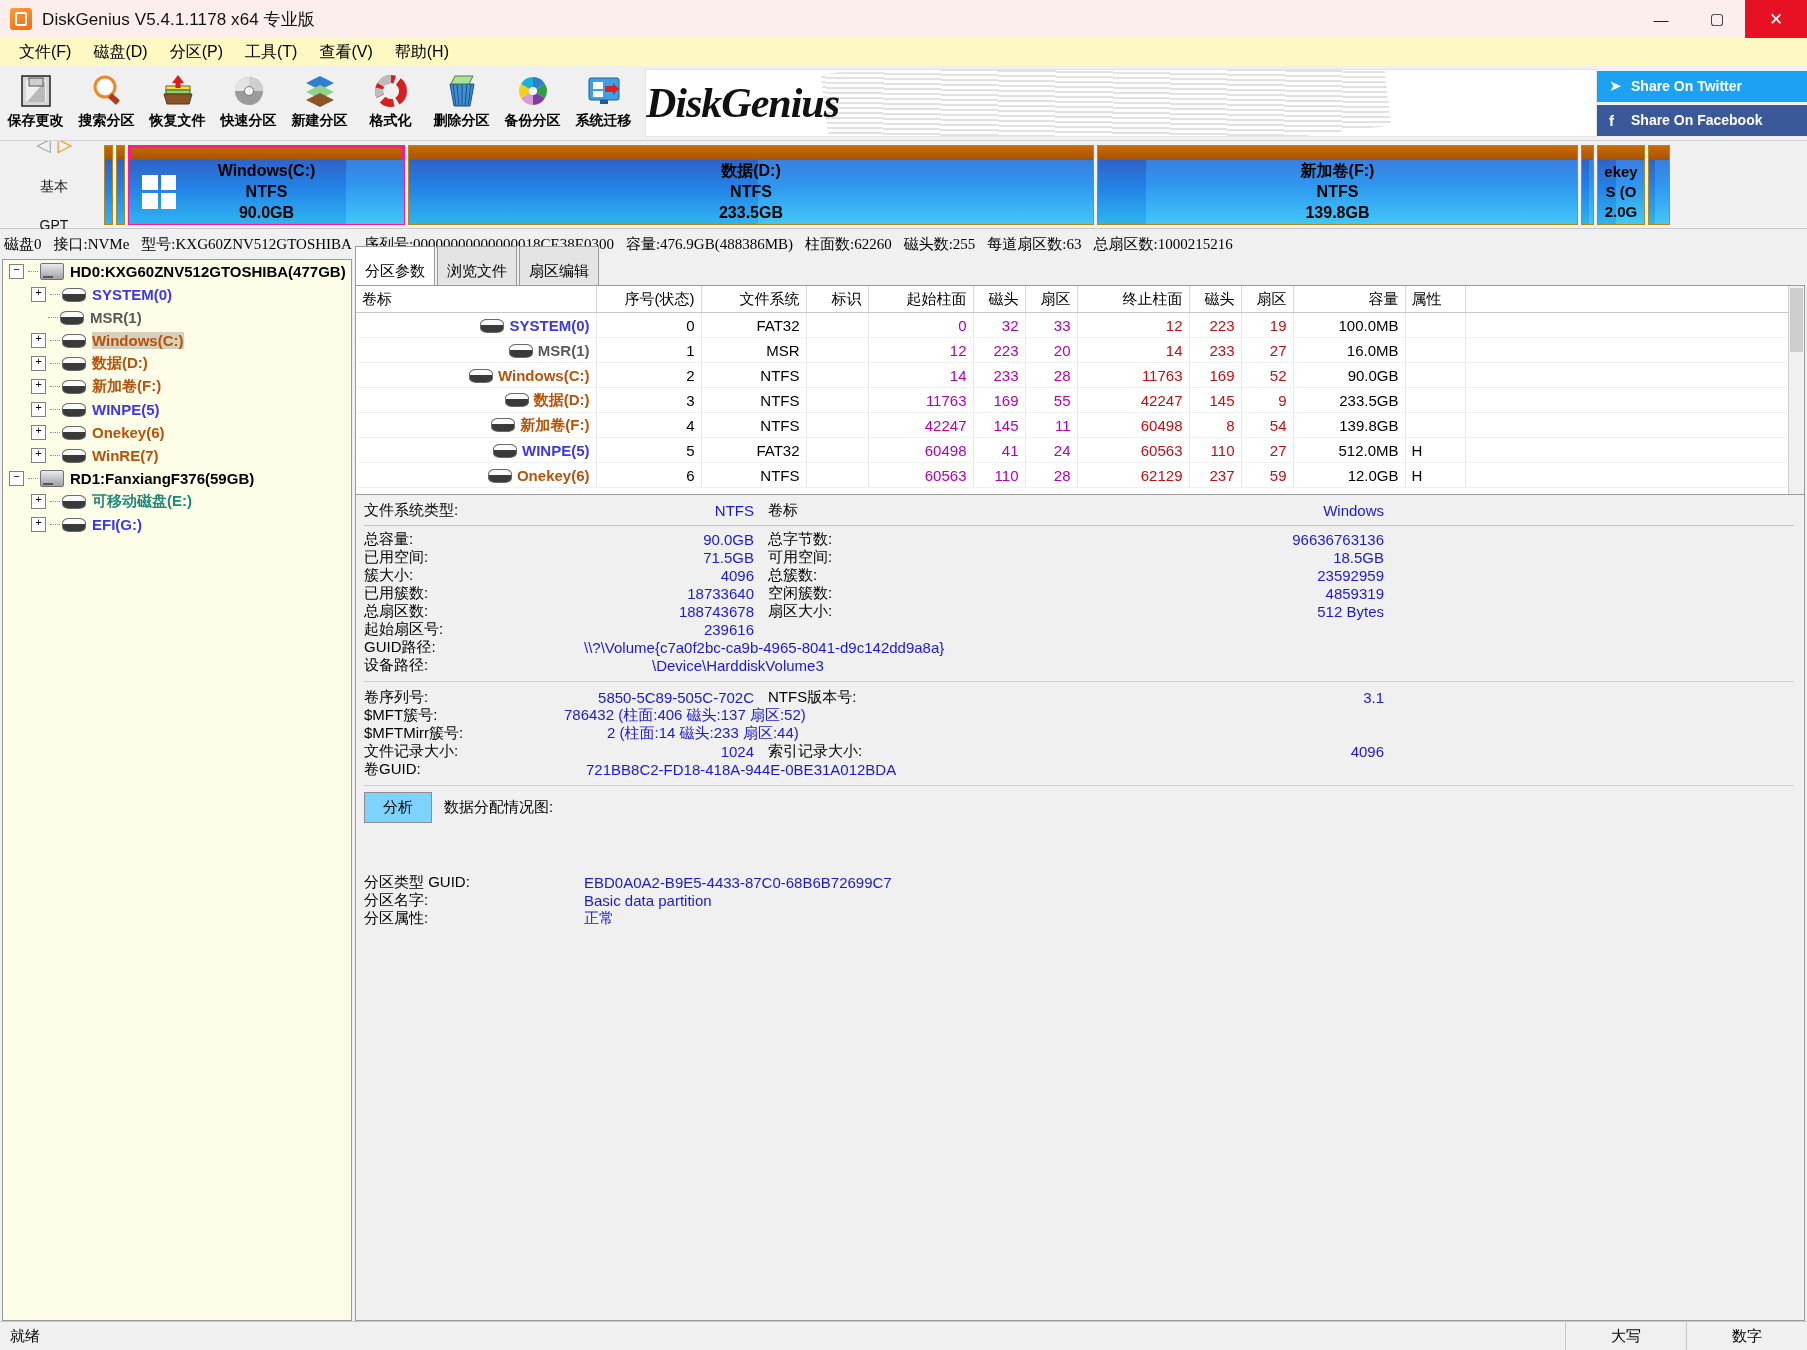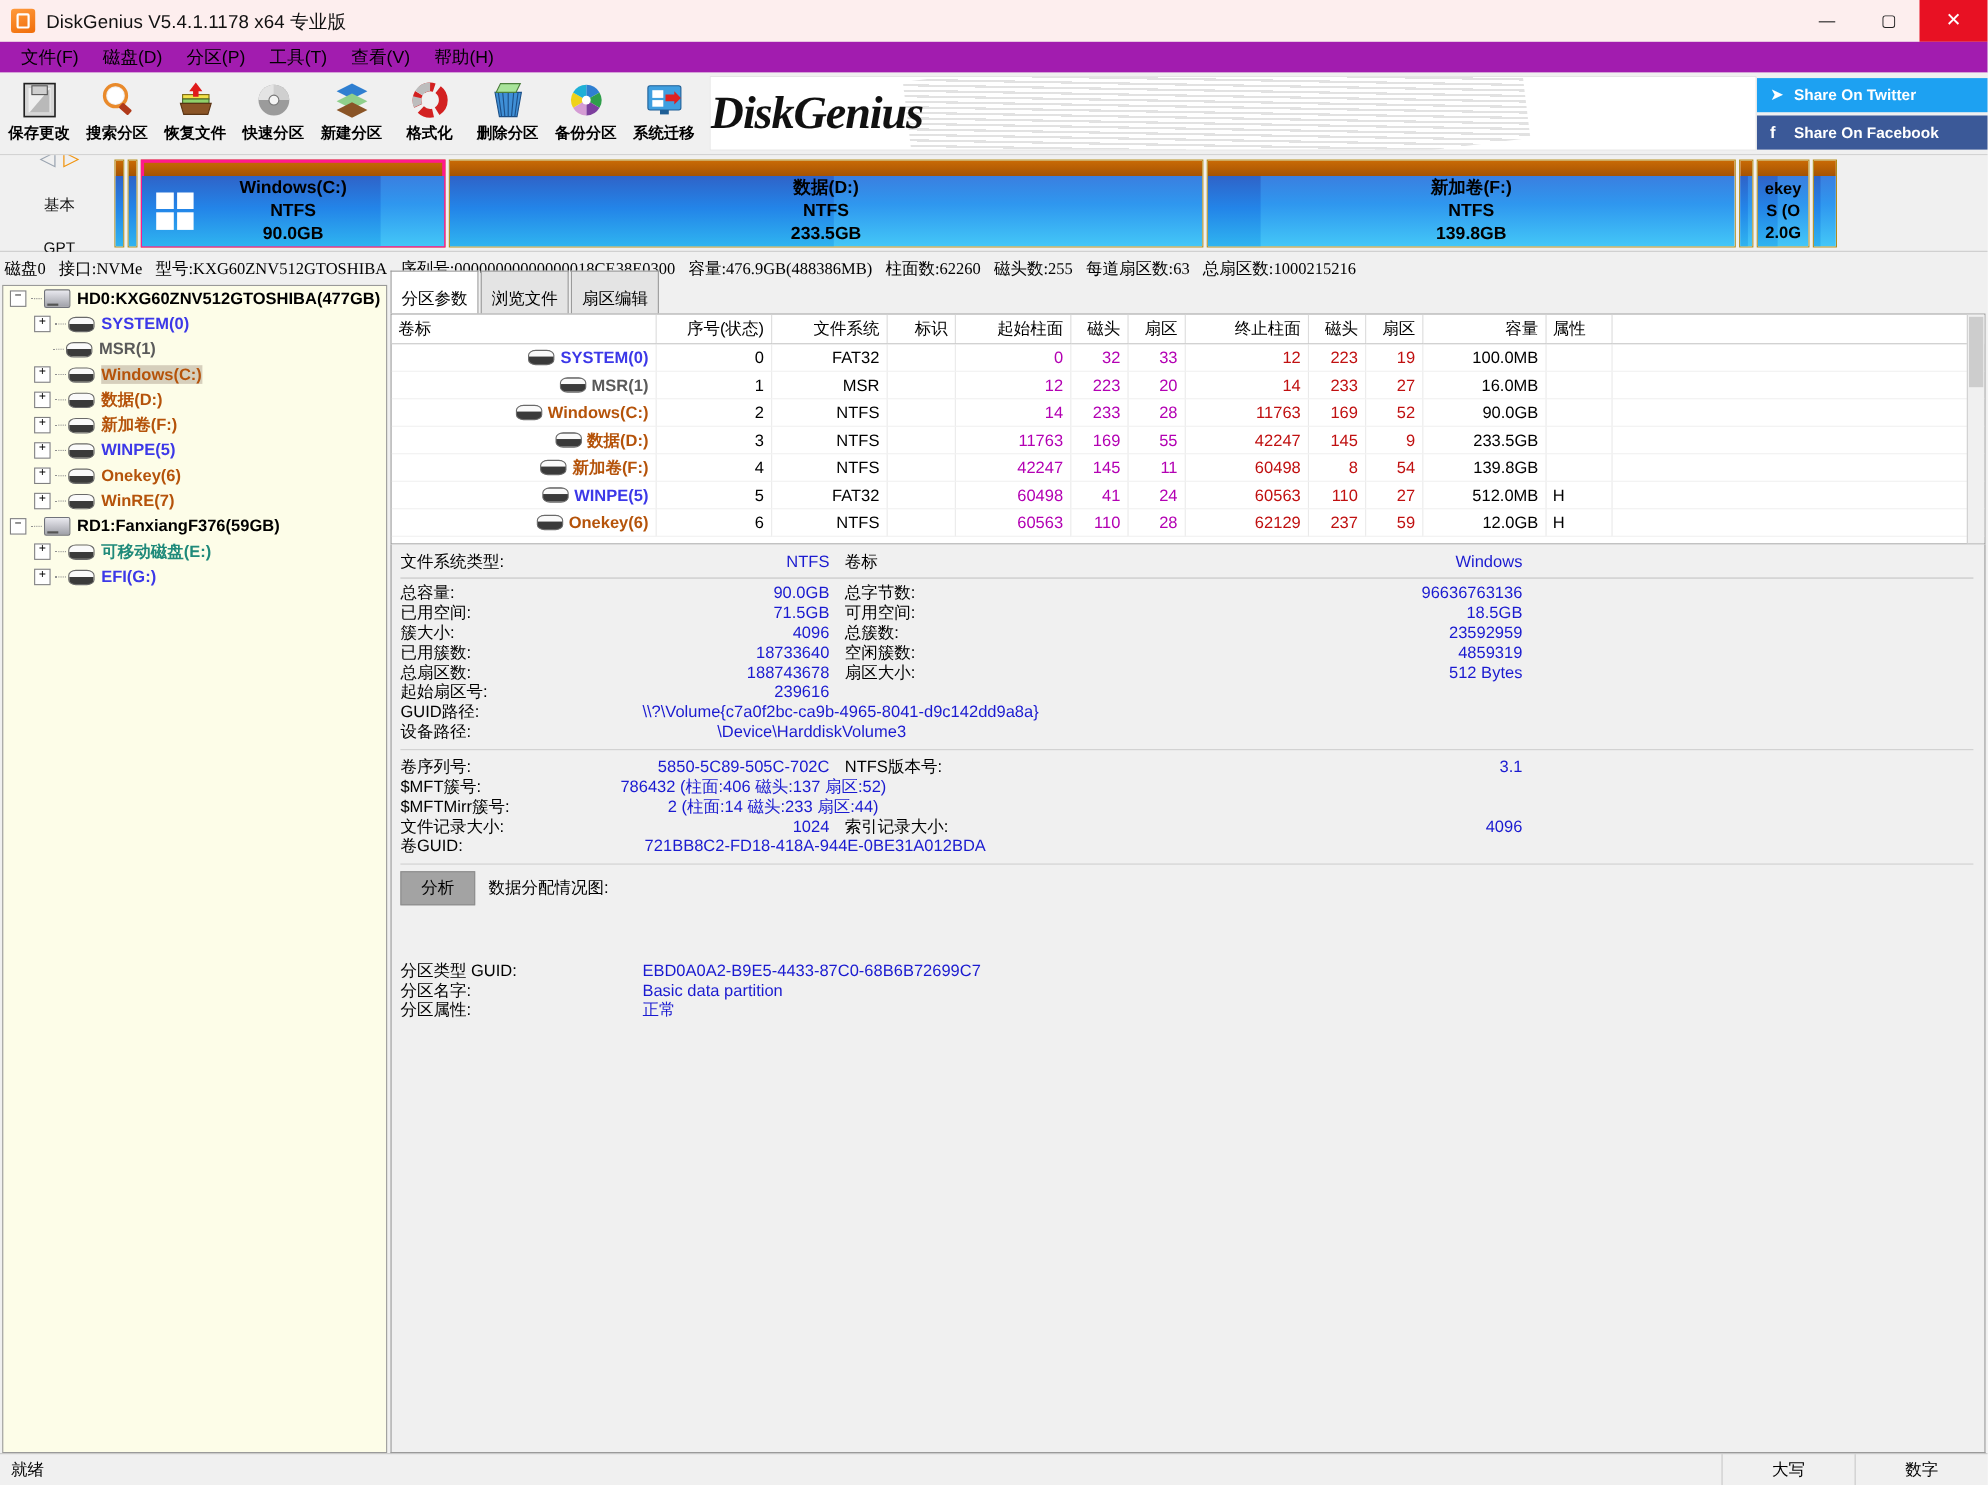--- a/index.html
+++ b/index.html
@@ -17,21 +17,21 @@
     background:linear-gradient(160deg,#ff9a3c,#f06d0a);position:relative;flex:0 0 22px;}
   .tb-icon:after{content:"";position:absolute;left:5px;top:4px;width:12px;height:14px;
     border:2px solid #fff;border-radius:2px;box-sizing:border-box;}
   .tb-title{font-size:17px;color:#111;letter-spacing:.1px;}
   .tb-spacer{flex:1;}
   .tb-btn{width:56px;height:38px;display:flex;align-items:center;justify-content:center;
     font-size:15px;color:#222;}
   .tb-close{width:62px;height:38px;background:#e81123;color:#fff;display:flex;align-items:center;justify-content:center;font-size:17px;}
 
   
-  .menubar{height:28px;background:#a21caf;display:flex;align-items:center;padding-left:8px;flex:0 0 28px;}
+  .menubar{height:28px;background:#fef9c3;display:flex;align-items:center;padding-left:8px;flex:0 0 28px;}
   .menu-item{padding:3px 11px;font-size:16px;color:#000;}
 
   
   .toolbar{height:74px;background:#f0f0f0;display:flex;align-items:stretch;flex:0 0 74px;
     border-bottom:1px solid #d3d3d3;position:relative;}
   .tool{width:71px;display:flex;flex-direction:column;align-items:center;justify-content:flex-start;
     padding-top:4px;box-sizing:border-box;}
   .tool .glyph{height:42px;width:42px;display:flex;align-items:center;justify-content:center;}
   .tool .tlabel{font-size:14px;color:#000;line-height:15px;margin-top:1px;white-space:nowrap;}
 
@@ -137,21 +137,21 @@
     padding:6px 10px 0 8px;box-sizing:border-box;overflow:hidden;position:relative;font-size:15px;}
   .fsrow{display:flex;height:18px;align-items:center;}
   .lbl{width:200px;color:#000;flex:0 0 200px;}
   .val{color:#1a1ad0;text-align:right;width:190px;flex:0 0 190px;}
   .lbl2{color:#000;width:200px;flex:0 0 200px;padding-left:14px;box-sizing:border-box;}
   .val2{color:#1a1ad0;text-align:right;flex:0 0 430px;}
   .valwide{color:#1a1ad0;padding-left:20px;}
   .hr{border-top:1px solid #c4c4c4;margin:6px 0 4px;}
   .hrthin{border-top:1px solid #cfcfcf;margin:7px 0 6px;}
   .analyze{display:flex;align-items:center;gap:12px;margin:6px 0 4px;}
-  .btn{border:1px solid #8d8d8d;background:#a3a3a3;padding:5px 18px;font-size:15px;}
+  .btn{border:1px solid #8d8d8d;background:#7dd3fc;padding:5px 18px;font-size:15px;}
   .gap{height:46px;}
   .grow{flex:1;}
 
   
   .status{height:28px;flex:0 0 28px;background:#f0f0f0;border-top:1px solid #c8c8c8;
     display:flex;align-items:center;font-size:15px;}
   .st-cell{padding:12px 10px;height:100%;display:flex;align-items:center;}
   .st-sep{border-left:1px solid #c8c8c8;height:100%;}
   .st-grow{flex:1;}
 </style>

